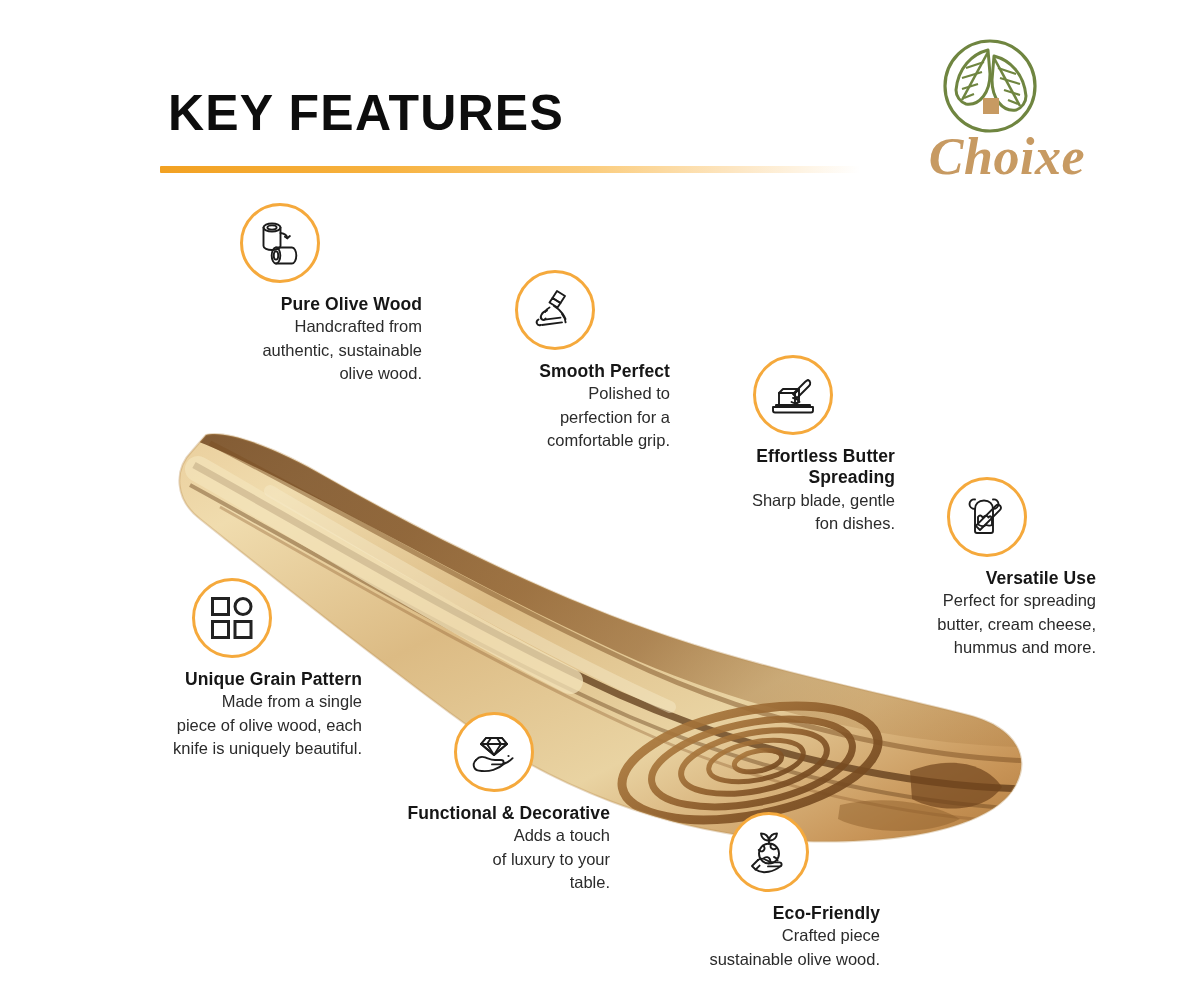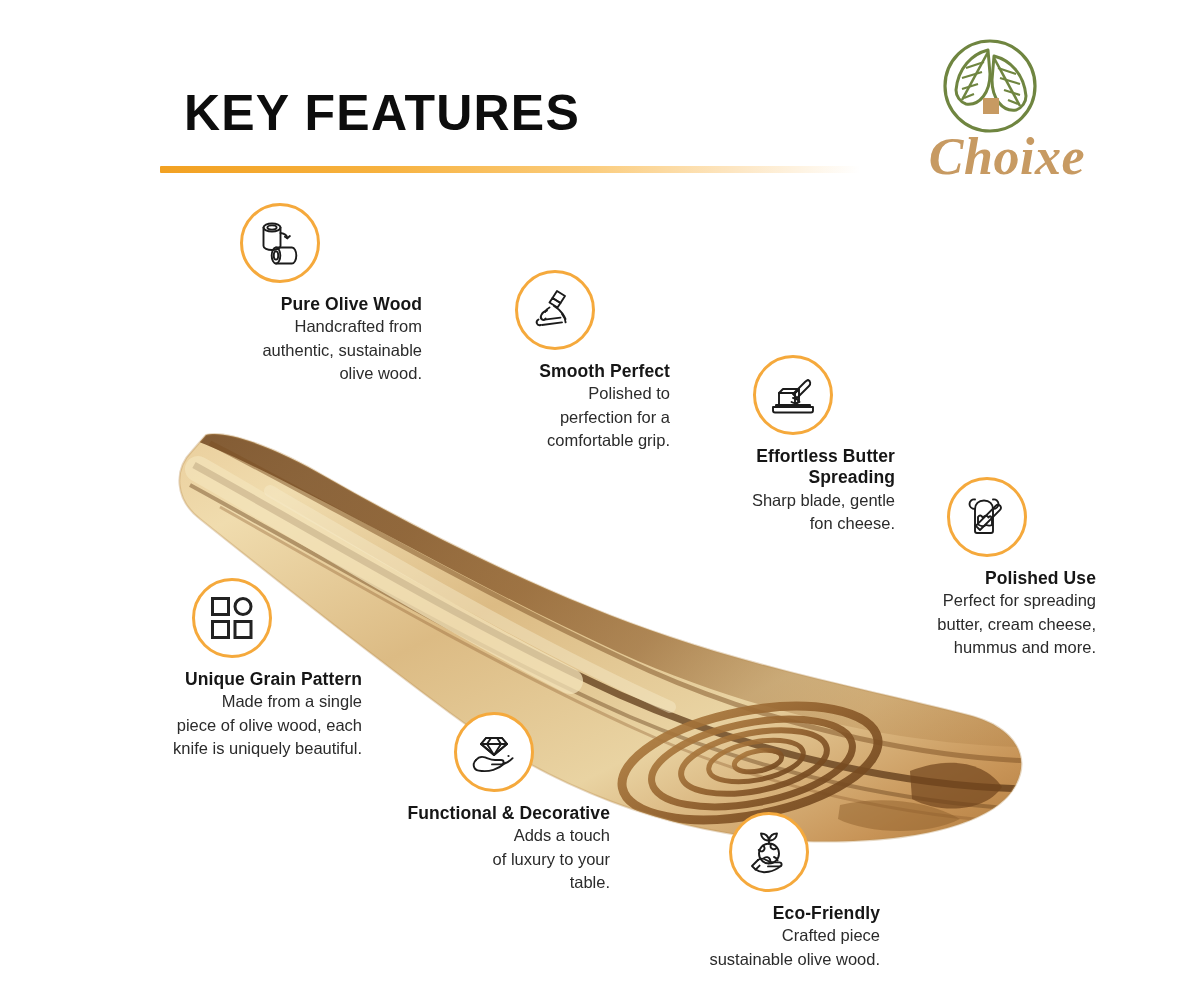--- a/index.html
+++ b/index.html
@@ -6,21 +6,21 @@
   body{
     width:1201px;height:1000px;position:relative;overflow:hidden;
     background:#ffffff;
     font-family:"Liberation Sans","DejaVu Sans",sans-serif;
     color:#1b1b1b;
   }
   .stage{position:absolute;inset:0;}
 
   
   #page-title{
-    position:absolute;left:184px;top:88px;
+    position:absolute;left:168px;top:88px;
     font-size:50px;font-weight:700;letter-spacing:1.2px;
     color:#0d0d0d;line-height:1;white-space:nowrap;
   }
   #title-rule{
     position:absolute;left:160px;top:166px;width:700px;height:7px;
     background:linear-gradient(90deg,#f2a122 0%,#f7b23f 32%,#fbcd7e 62%,#fde6c2 82%,#ffffff 100%);
     border-radius:1px;
   }
 
   
@@ -223,37 +223,37 @@
         <path d="M12 21 l4 -4 h16 l-4 4"></path>
         <path d="M28 21 l4 -4 v12 l-4 4"></path>
 
         <path d="M41 8 c2.6 1 3 4 1 6 l-12 12 -4 -4 12 -12 c1 -1 2 -1.6 3 -2 Z"></path>
         <path d="M26 26 c3 .5 5.5 2 6.5 4 -2.5 1.5 -5.5 1.5 -8 0"></path>
       </svg>
     </div>
     <div class="f-title">Effortless Butter
 Spreading</div>
     <div class="f-desc">Sharp blade, gentle
-fon cheese.</div>
+fon dishes.</div>
   </div>
 
   <div class="feature" id="feature-versatile-use">
     <div class="badge">
       <svg width="48" height="48" viewBox="0 0 48 48" fill="none" stroke="#1b1b1b" stroke-width="1.9" stroke-linejoin="round" stroke-linecap="round">
 
         <path d="M12 16 c0 -5 3.5 -8.5 9 -8.5 s9 3.5 9 8.5 v22 a2 2 0 0 1 -2 2 H14 a2 2 0 0 1 -2 -2 Z"></path>
         <path d="M12 16 c-3.5 0 -5.5 -2.5 -5.5 -5 0 -3 2.5 -5 5.5 -4.5"></path>
         <path d="M30 16 c3.5 0 5.5 -2.5 5.5 -5 0 -3 -2.5 -5 -5.5 -4.5"></path>
 
         <path d="M15 24 c2 -3 4 -1 5 1 1.5 -3 4 -3 5.5 -.5 1.5 -2.5 3 -1 3.5 1.5 V32 c-3 2 -5 -1 -7 .5 -2 1.5 -4.5 .5 -7 -1 Z"></path>
 
         <path d="M36 12 c2.2 .8 2.6 3.4 .8 5.2 L17 37 l-4.2 -4.2 L32.6 13 c1 -1 2.4 -1.4 3.4 -1 Z"></path>
       </svg>
     </div>
-    <div class="f-title">Polished Use</div>
+    <div class="f-title">Versatile Use</div>
     <div class="f-desc">Perfect for spreading
 butter, cream cheese,
 hummus and more.</div>
   </div>
 
   <div class="feature" id="feature-functional-decorative">
     <div class="badge">
       <svg width="50" height="46" viewBox="0 0 50 46" fill="none" stroke="#1b1b1b" stroke-width="1.9" stroke-linejoin="round" stroke-linecap="round">
 
         <path d="M17 9 h16 l5 6 -13 11 -13 -11 Z"></path>

